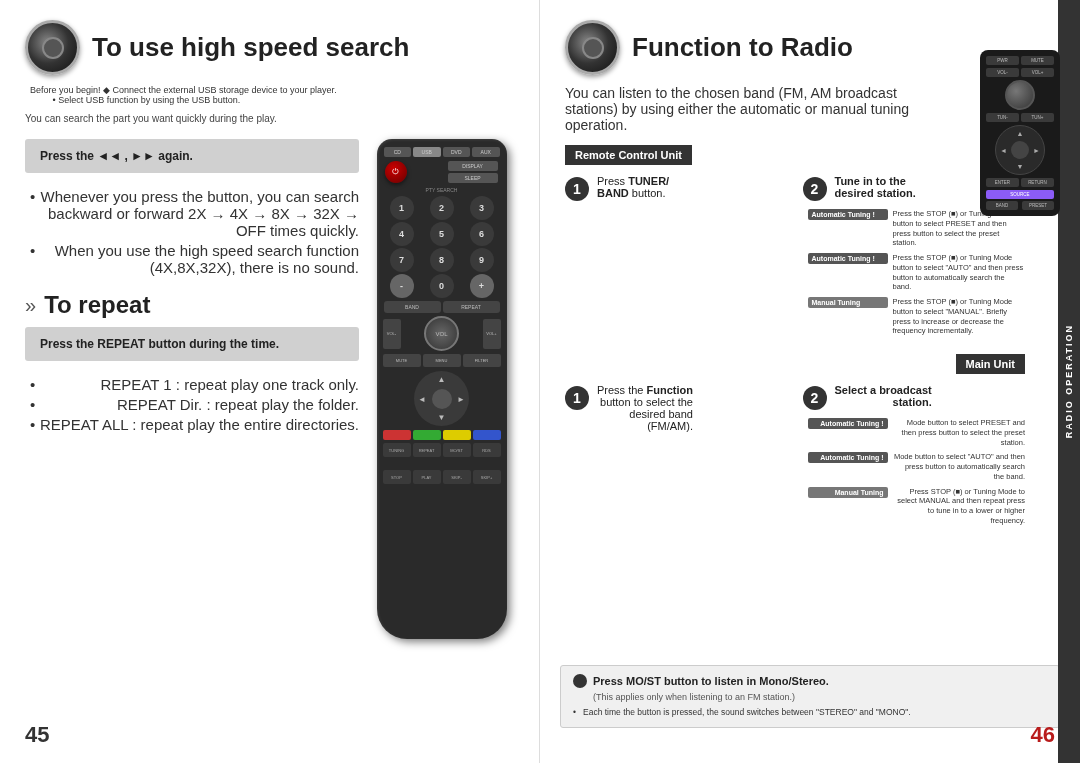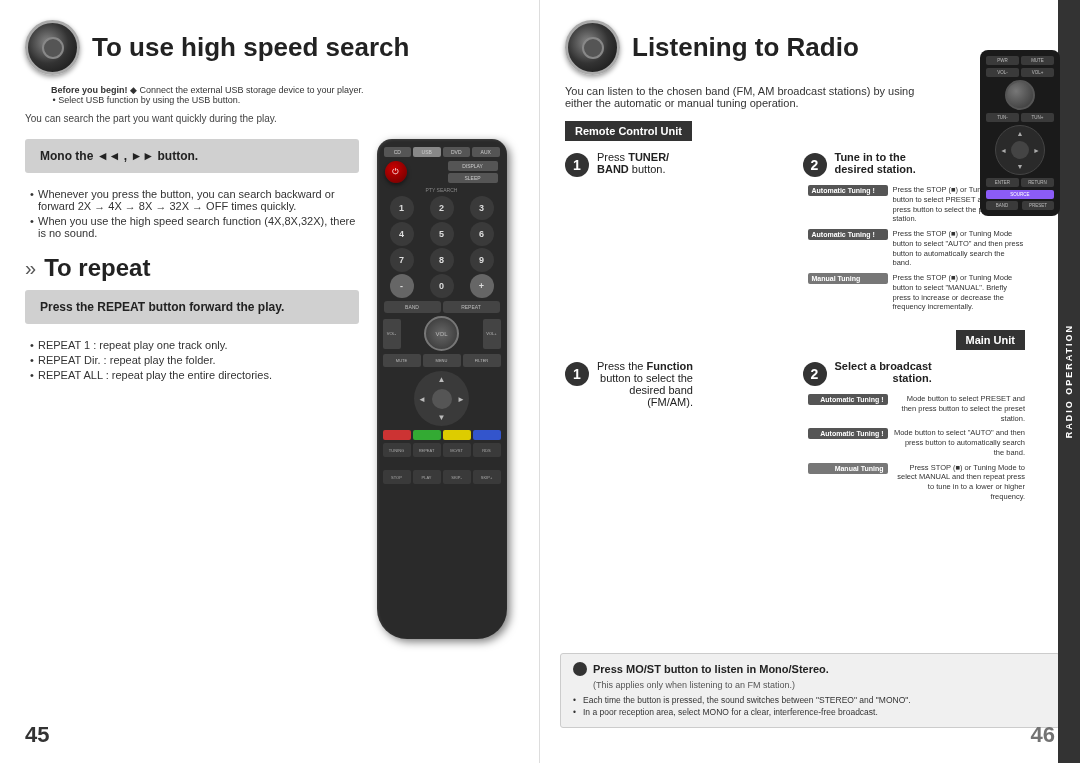--- a/index.html
+++ b/index.html
@@ -47,21 +47,21 @@
       font-weight: bold;
       color: #333;
     }
 
     .page-number-right {
       position: absolute;
       bottom: 15px;
       right: 25px;
       font-size: 22px;
       font-weight: bold;
-      color: #737373;
+      color: #b91c1c;
     }
 
     
     .section-header {
       display: flex;
       align-items: center;
       margin-bottom: 10px;
     }
 
     .speaker-icon {
@@ -99,22 +99,21 @@
 
     
     .before-begin {
       font-size: 9px;
       color: #333;
       margin-bottom: 8px;
       margin-left: 5px;
     }
 
     .before-begin strong {
-      font-weight: bold;
-      margin-left: 21px;
+      font-weight: normal;
     }
 
     .search-intro {
       font-size: 10px;
       color: #444;
       margin-bottom: 15px;
     }
 
     
     .instruction-box {
@@ -126,24 +125,25 @@
     }
 
     .instruction-box p {
       font-size: 12px;
       font-weight: bold;
       color: #222;
     }
 
     
     .bullet-list {
-      font-size: 11px;
+      font-size: 15px;
       color: #333;
       margin-bottom: 15px;
       padding-left: 5px;
+      text-align: right;
     }
 
     .bullet-list li {
       margin-bottom: 3px;
       list-style: none;
       padding-left: 8px;
       position: relative;
     }
 
     .bullet-list li::before {
@@ -318,21 +318,21 @@
     }
 
     .remote-color-btn {
       flex: 1;
       height: 10px;
       border-radius: 2px;
     }
 
     
     .right-intro {
-      font-size: 11px;
+      font-size: 14px;
       color: #333;
       margin-bottom: 12px;
       max-width: 350px;
     }
 
     .section-divider {
       background: #333;
       color: white;
       padding: 4px 10px;
       font-size: 11px;
@@ -590,35 +590,35 @@
       ◆ <span>Connect the external USB storage device to your player.</span><br>
       &nbsp;&nbsp;&nbsp;&nbsp;&nbsp;&nbsp;&nbsp;&nbsp;&nbsp;• <span>Select USB function by using the USB button.</span>
     </div>
 
     <p class="search-intro">You can search the part you want quickly during the play.</p>
 
     <div style="display:flex; gap:10px;">
       <div style="flex:1;">
 
         <div class="instruction-box">
-          <p>Mono the ◄◄ , ►► button.</p>
+          <p>Press the ◄◄ , ►► again.</p>
         </div>
 
         <ul class="bullet-list">
           <li>Whenever you press the button, you can search backward or forward 2X → 4X → 8X → 32X → OFF times quickly.</li>
           <li>When you use the high speed search function (4X,8X,32X), there is no sound.</li>
         </ul>
 
         <div class="to-repeat-header">
           <span class="repeat-icon">»</span>
           <span class="to-repeat-title">To repeat</span>
         </div>
 
         <div class="instruction-box">
-          <p>Press the REPEAT button forward the play.</p>
+          <p>Press the REPEAT button during the time.</p>
         </div>
 
         <ul class="bullet-list">
           <li>REPEAT 1 : repeat play one track only.</li>
           <li>REPEAT Dir. : repeat play the folder.</li>
           <li>REPEAT ALL : repeat play the entire directories.</li>
         </ul>
       </div>
 
       <div style="width:145px; flex-shrink:0;">
@@ -709,21 +709,21 @@
     <div class="page-number-left">45</div>
   </div>
 
   <div class="page-divider"></div>
 
   <div class="right-page">
     <div class="right-page-content">
 
       <div class="section-header">
         <div class="speaker-icon"></div>
-        <h1 class="section-title">Listening to Radio</h1>
+        <h1 class="section-title">Function to Radio</h1>
       </div>
 
       <p class="right-intro">You can listen to the chosen band (FM, AM broadcast stations) by using either the automatic or manual tuning operation.</p>
 
       <div style="margin-bottom:10px;">
         <div class="section-divider">Remote Control Unit</div>
 
         <div class="steps-two-col">
 
           <div class="step-col">
@@ -809,21 +809,20 @@
     </div>
 
     <div class="footer-box">
       <div style="display:flex; align-items:center; margin-bottom:4px;">
         <div style="width:14px; height:14px; border-radius:50%; background:#333; margin-right:6px; flex-shrink:0;"></div>
         <span style="font-size:11px; font-weight:bold; color:#222;text-align:center;">Press MO/ST button to listen in Mono/Stereo.</span>
       </div>
       <div style="font-size:9px; color:#555; margin-bottom:5px; margin-left:20px;">(This applies only when listening to an FM station.)</div>
       <ul class="footer-box-bullets">
         <li>Each time the button is pressed, the sound switches between "STEREO" and "MONO".</li>
-        <li>In a poor reception area, select MONO for a clear, interference-free broadcast.</li>
       </ul>
     </div>
 
     <div class="radio-sidebar">
       <span class="radio-sidebar-text">RADIO OPERATION</span>
     </div>
 
     <div class="page-number-right">46</div>
 
     <div class="right-remote-area">

